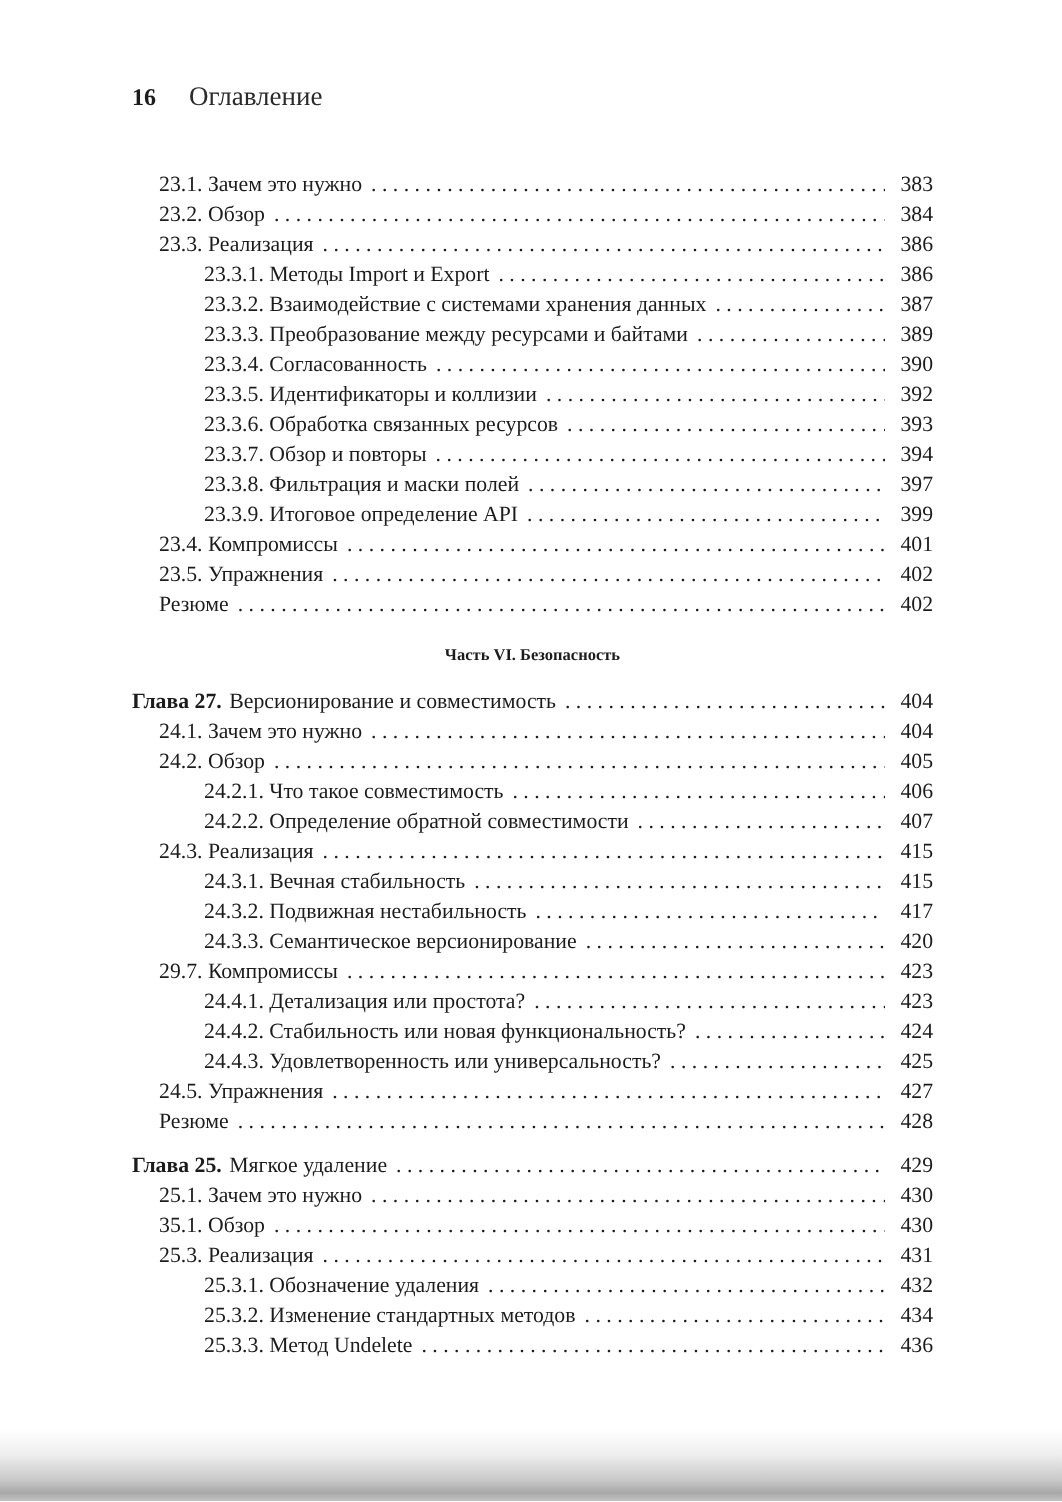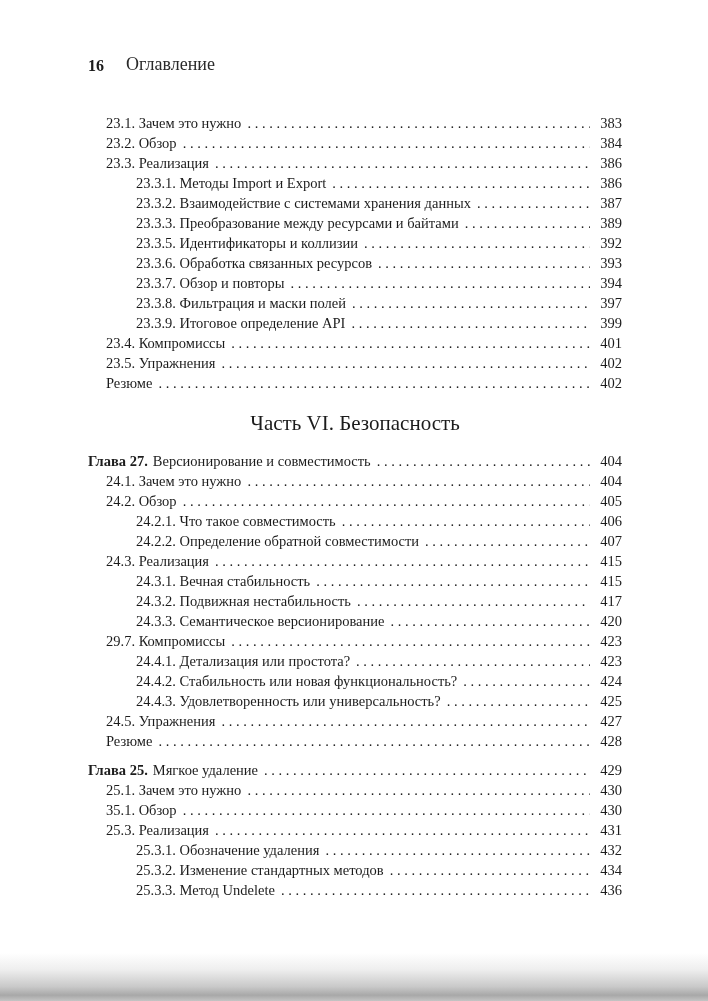--- a/index.html
+++ b/index.html
@@ -66,22 +66,22 @@
     content: ". . . . . . . . . . . . . . . . . . . . . . . . . . . . . . . . . . . . . . . . . . . . . . . . . . . . . . . . . . . . . . . . . . . . . . . .";
     color: #1c1c1c;
   }
   .toc-page {
     flex: 0 0 auto;
     min-width: 28px;
     text-align: right;
   }
   .part-heading {
     text-align: center;
-    font-weight: normal;
-    font-size: 21px;
+    font-weight: bold;
+    font-size: 11px;
     margin: 18px 0 15px 0;
   }
   .page-edge {
     position: absolute;
     left: 0;
     right: 0;
     bottom: 0;
     height: 48px;
     background: linear-gradient(to bottom,
       #ffffff 0%,
@@ -125,20 +125,25 @@
           <span class="toc-title">23.3.2. Взаимодействие с системами хранения данных</span>
           <span class="leader"></span>
           <span class="toc-page">387</span>
         </div>
         <div class="toc-row sub">
           <span class="toc-title">23.3.3. Преобразование между ресурсами и байтами</span>
           <span class="leader"></span>
           <span class="toc-page">389</span>
         </div>
         <div class="toc-row sub">
+          <span class="toc-title">23.3.4. Согласованность</span>
+          <span class="leader"></span>
+          <span class="toc-page">390</span>
+        </div>
+        <div class="toc-row sub">
           <span class="toc-title">23.3.5. Идентификаторы и коллизии</span>
           <span class="leader"></span>
           <span class="toc-page">392</span>
         </div>
         <div class="toc-row sub">
           <span class="toc-title">23.3.6. Обработка связанных ресурсов</span>
           <span class="leader"></span>
           <span class="toc-page">393</span>
         </div>
         <div class="toc-row sub">

